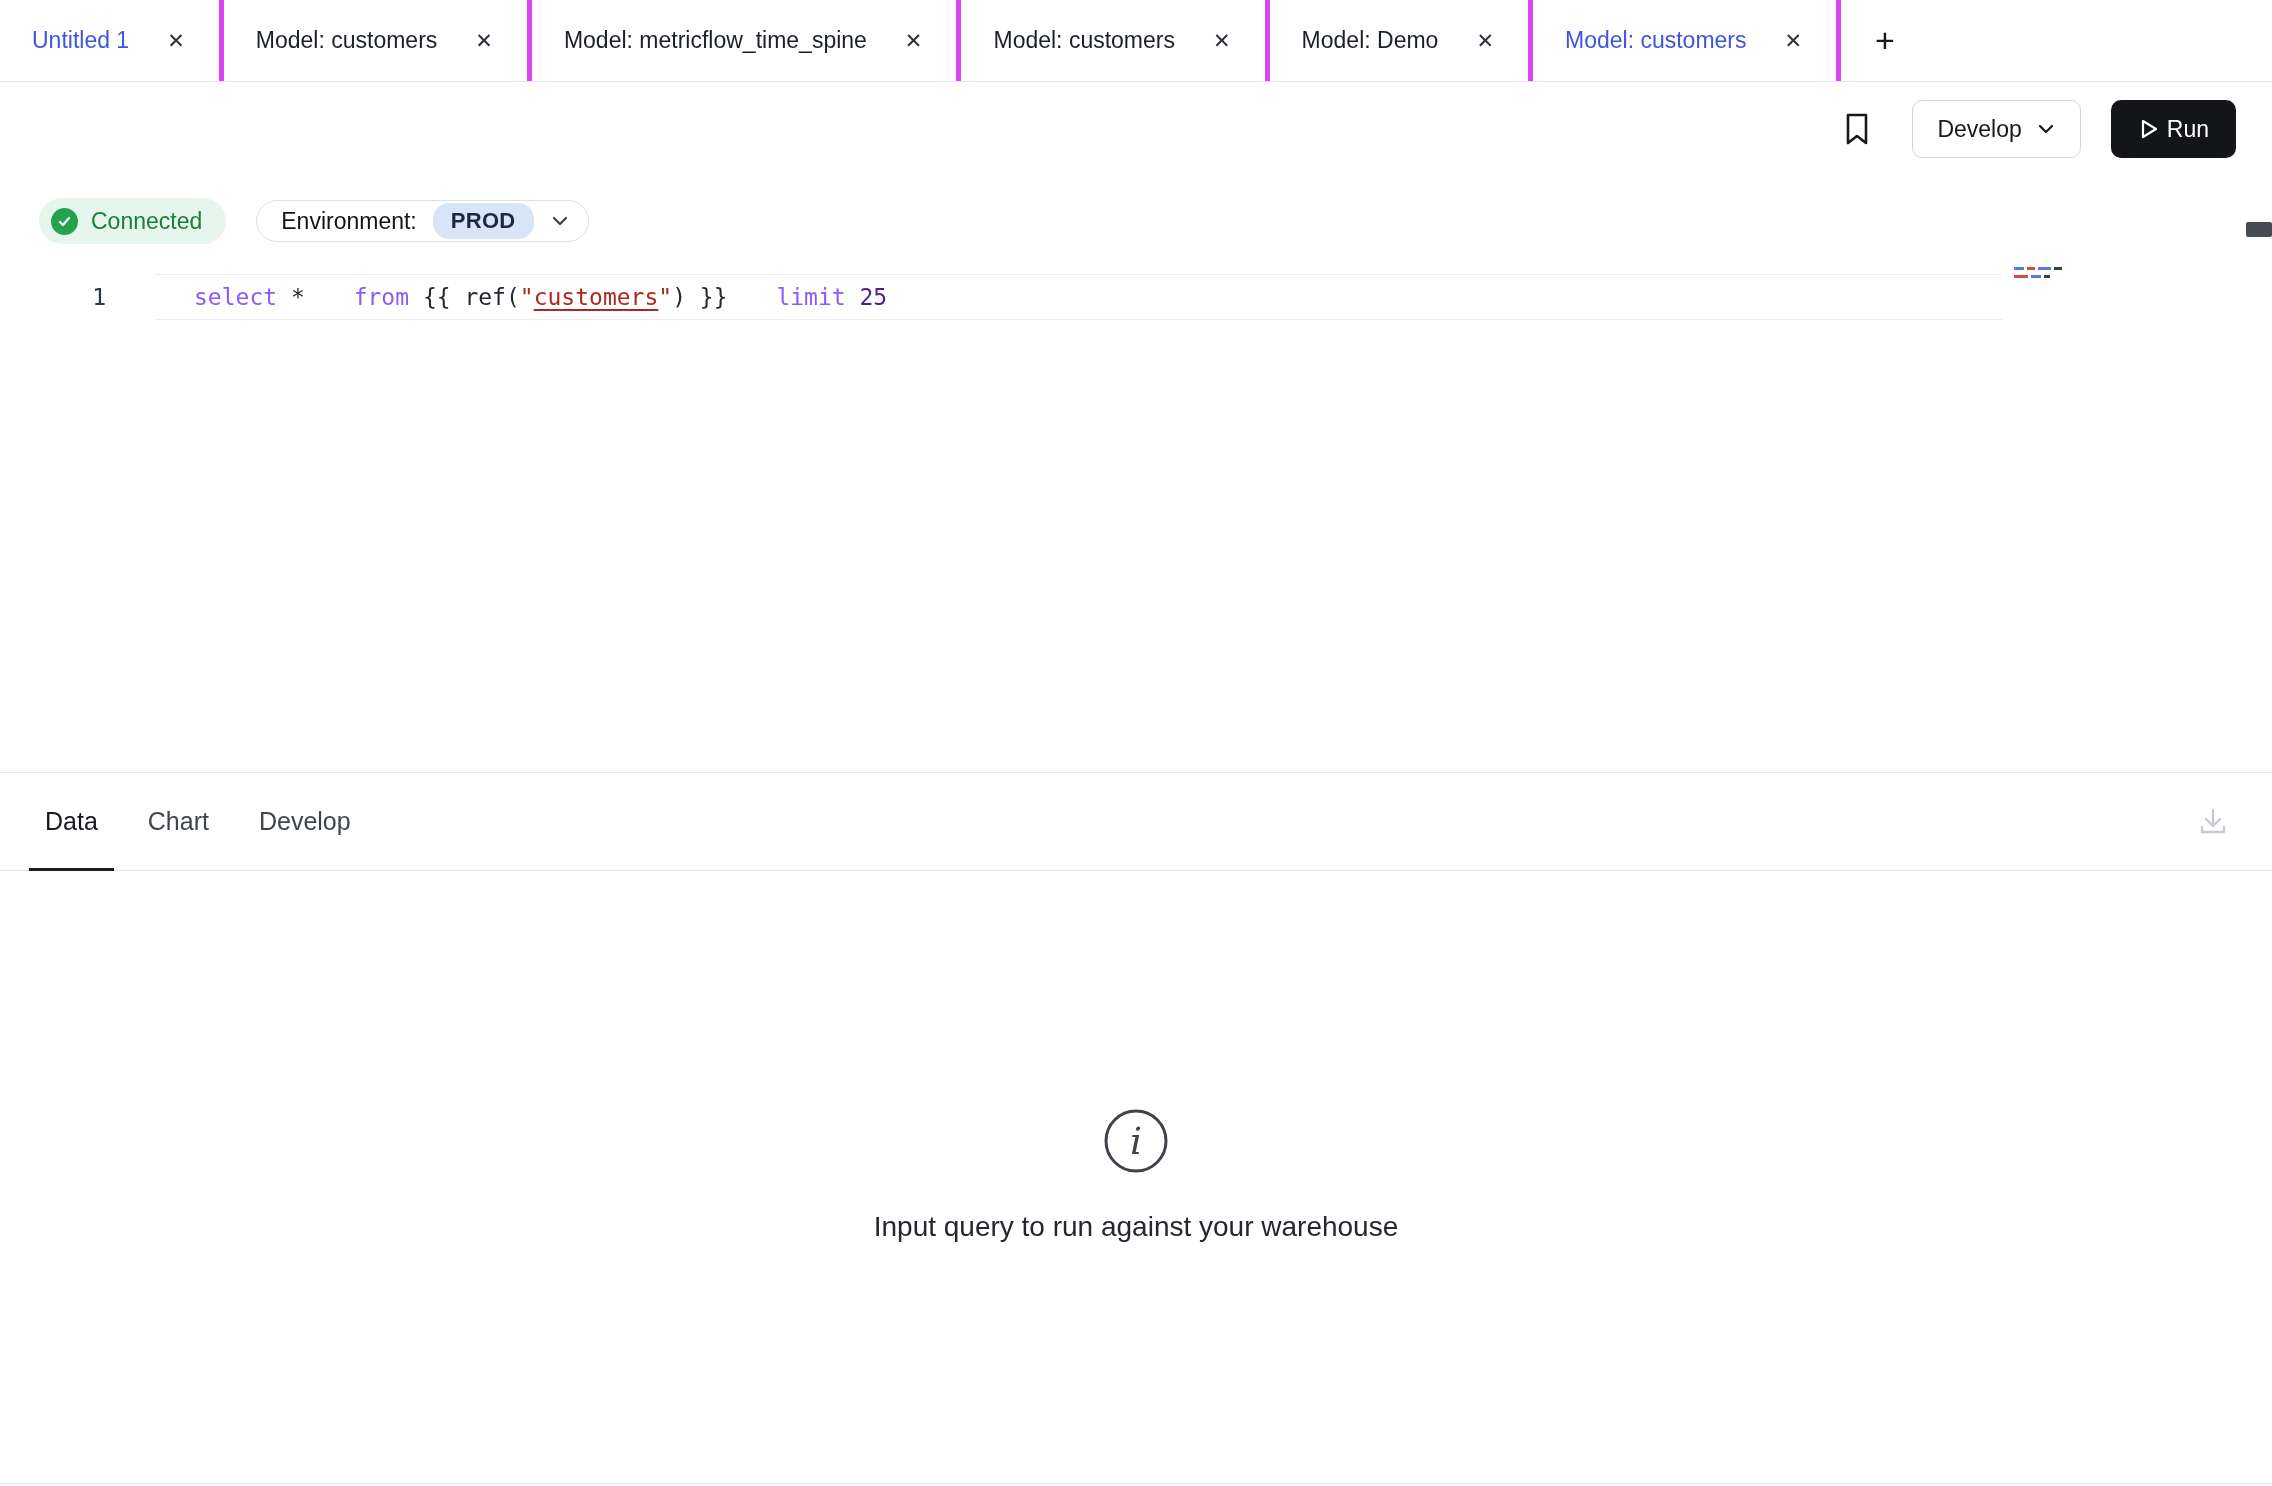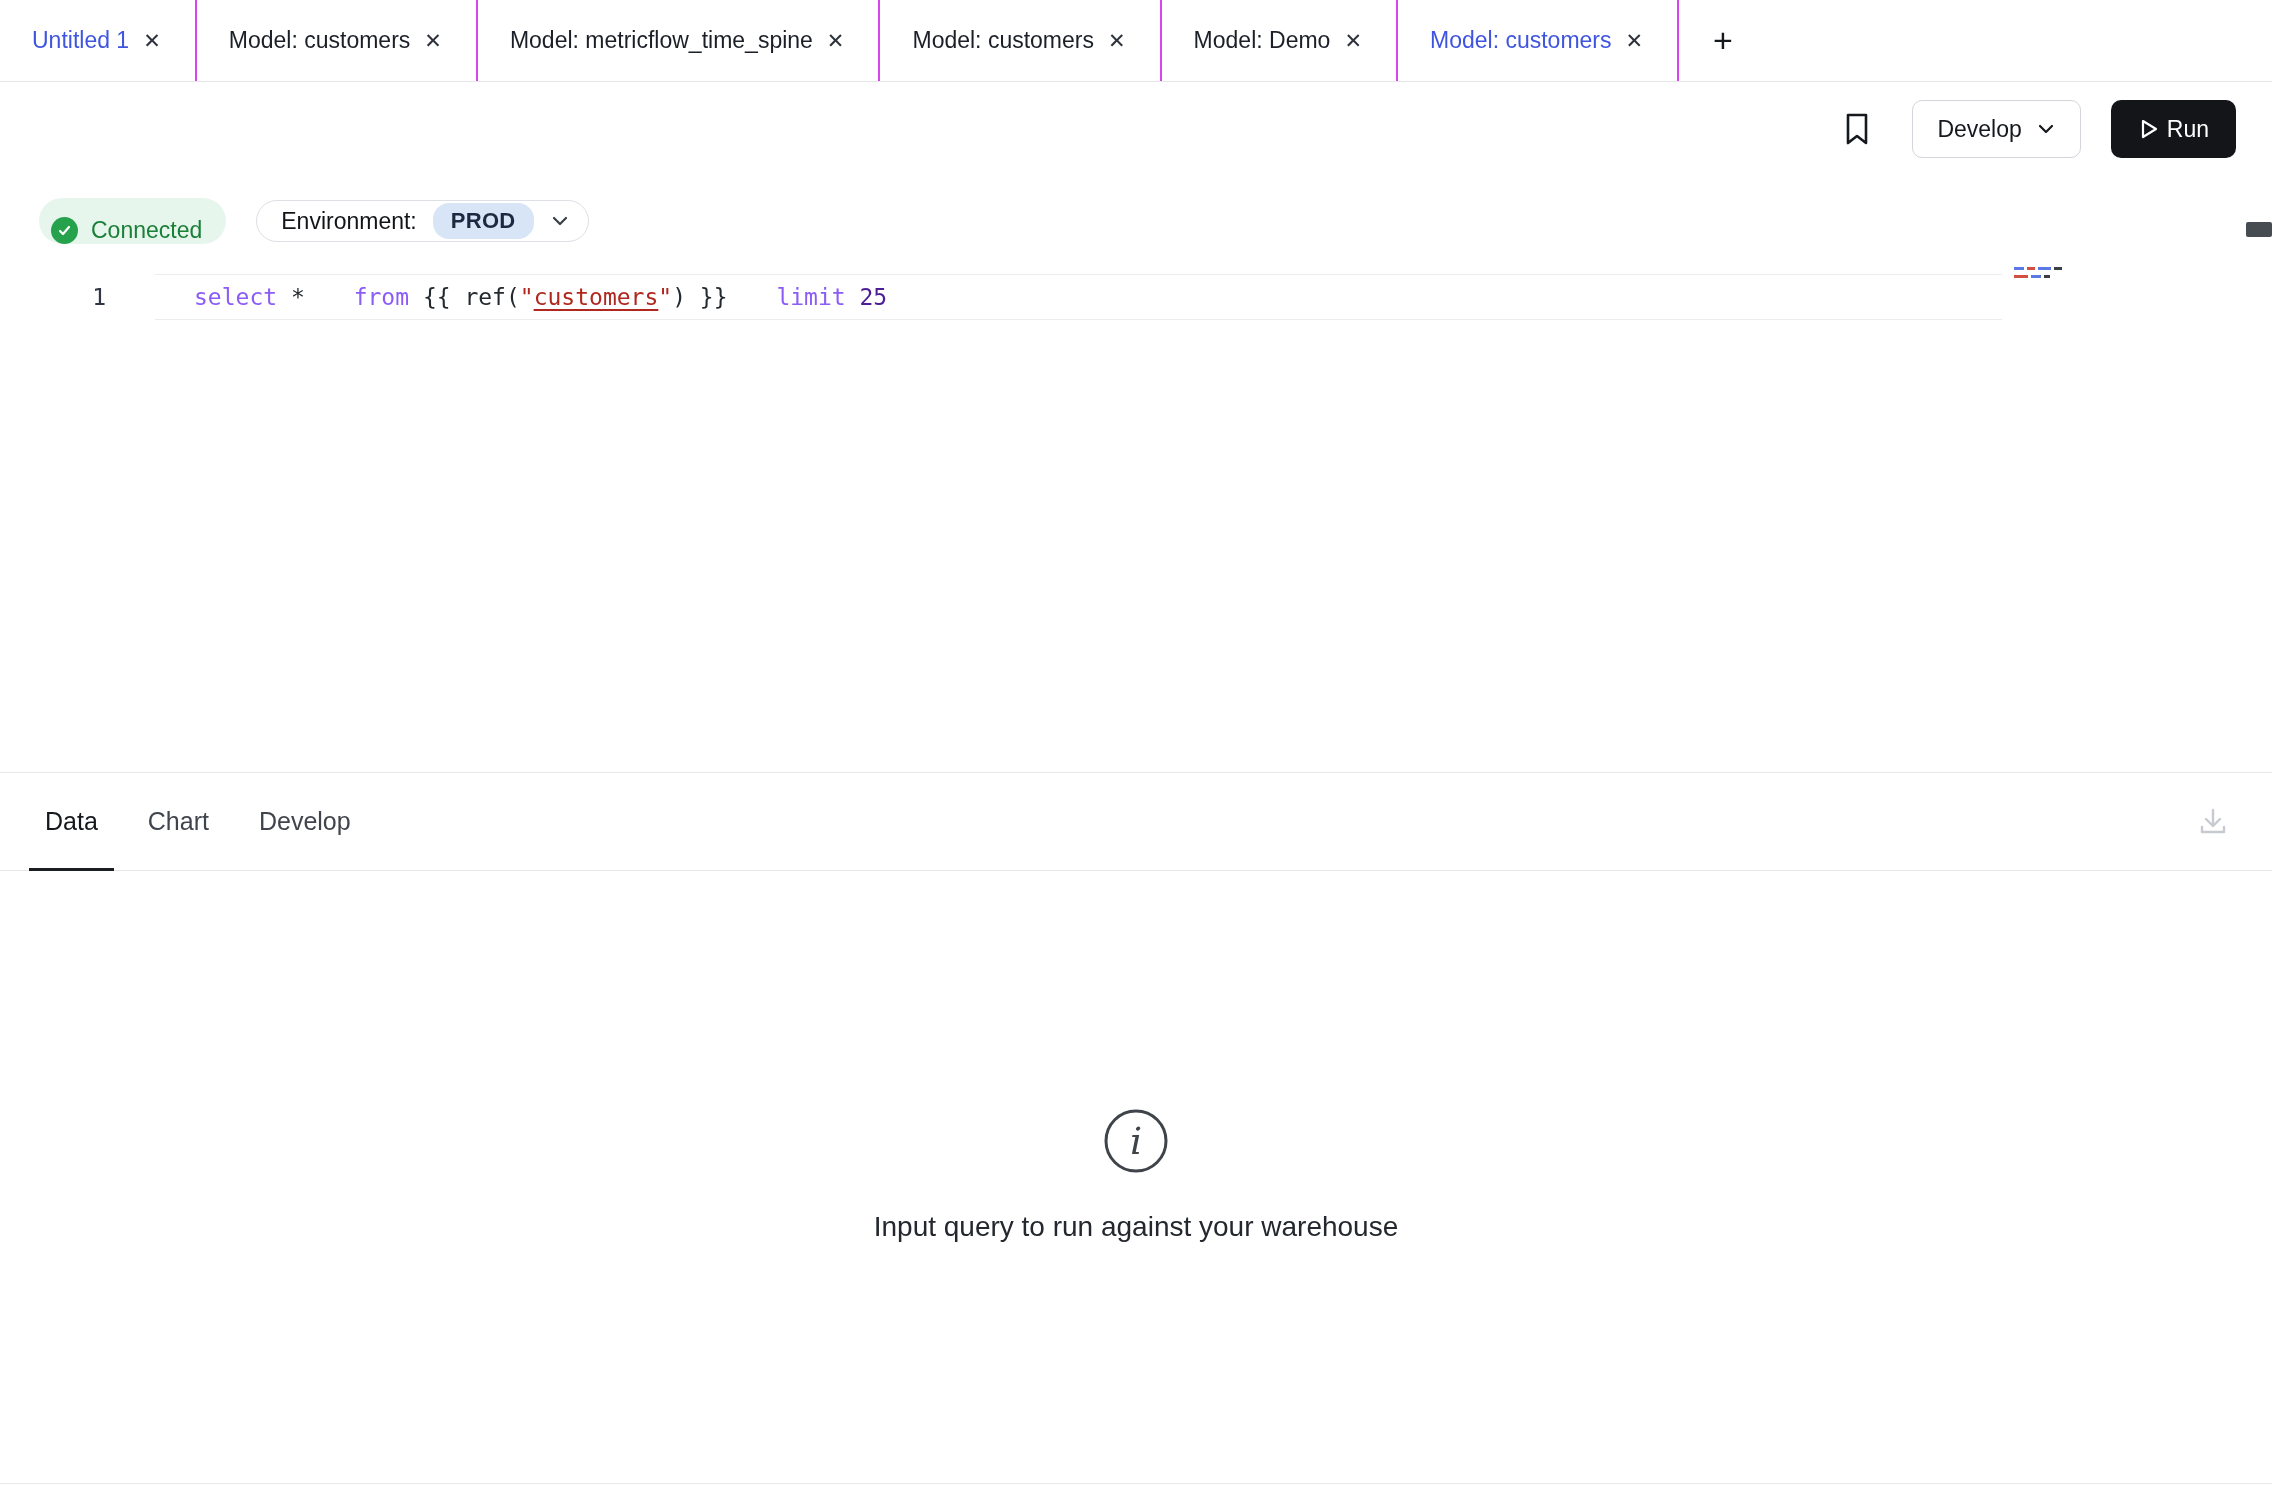--- a/index.html
+++ b/index.html
@@ -3,43 +3,43 @@
 <meta charset="utf-8">
 <style>
   * { box-sizing: border-box; margin: 0; padding: 0; }
   html, body { width: 2272px; height: 1486px; background: #ffffff; }
   body { font-family: "Liberation Sans", sans-serif; color: #1b1f27; }
   .app { position: relative; width: 2272px; height: 1486px; background: #fff; overflow: hidden; }
 
   
   .tabbar { position: absolute; top: 0; left: 0; right: 0; height: 82px;
             display: flex; align-items: stretch; border-bottom: 1px solid #e6e7ea; background: #fff; }
-  .tab { display: flex; align-items: center; gap: 12px; padding: 0 32px;
-         border-right: 2px solid #d946ef; font-size: 23px; color: #1b1f27; cursor: pointer; white-space: nowrap; }
+  .tab { display: flex; align-items: center; gap: 36px; padding: 0 32px;
+         border-right: 5px solid #d946ef; font-size: 23px; color: #1b1f27; cursor: pointer; white-space: nowrap; }
   .tab.blue .tab-label { color: #3f55e0; }
   .tab-close { font-size: 21px; color: #2d323b; line-height: 1; padding: 2px; }
   .new-tab { display: flex; align-items: center; padding: 0 34px; font-size: 34px; color: #15181d;
              background: none; border: none; cursor: pointer; font-family: "Liberation Sans", sans-serif; }
 
   
   .toolbar { position: absolute; top: 82px; left: 0; right: 0; height: 94px;
              display: flex; align-items: center; justify-content: flex-end; gap: 30px; padding-right: 36px; }
   .bookmark-btn { background: none; border: none; cursor: pointer; display: flex; align-items: center; }
   .btn-develop { display: flex; align-items: center; gap: 14px; height: 58px; padding: 0 24px;
                  background: #fff; border: 1px solid #d2d5da; border-radius: 10px;
                  font-size: 23px; font-weight: 500; color: #15181d; cursor: pointer;
                  font-family: "Liberation Sans", sans-serif; margin-left: 10px; }
   .btn-run { display: flex; align-items: center; gap: 7px; height: 58px; padding: 0 27px;
              background: #131519; border: none; border-radius: 10px;
              font-size: 23px; font-weight: 500; color: #ffffff; cursor: pointer;
              font-family: "Liberation Sans", sans-serif; }
 
   
   .statusrow { position: absolute; top: 198px; left: 39px; display: flex; align-items: center; gap: 30px; }
-  .connected-badge { display: flex; align-items: flex-end; gap: 13px; height: 46px; padding: 0 24px 0 12px;
+  .connected-badge { display: flex; align-items: center; gap: 13px; height: 46px; padding: 0 24px 0 12px;
                      background: #e7f6ed; border-radius: 23px; color: #1a7f37; font-size: 23px; }
   .check-circle { width: 27px; height: 27px; border-radius: 50%; background: #26a24d;
                   display: flex; align-items: center; justify-content: center; }
   .env-pill { display: flex; align-items: center; gap: 16px; height: 42px; padding: 0 18px 0 24px;
               background: #fff; border: 1px solid #dcdfe3; border-radius: 26px;
               font-size: 23px; color: #121418; cursor: pointer; }
   .prod-badge { background: #d7e5f7; color: #1d2940; border-radius: 16px; padding: 5px 18px;
                 font-size: 22px; font-weight: 600; letter-spacing: 0.3px; }
 
   

